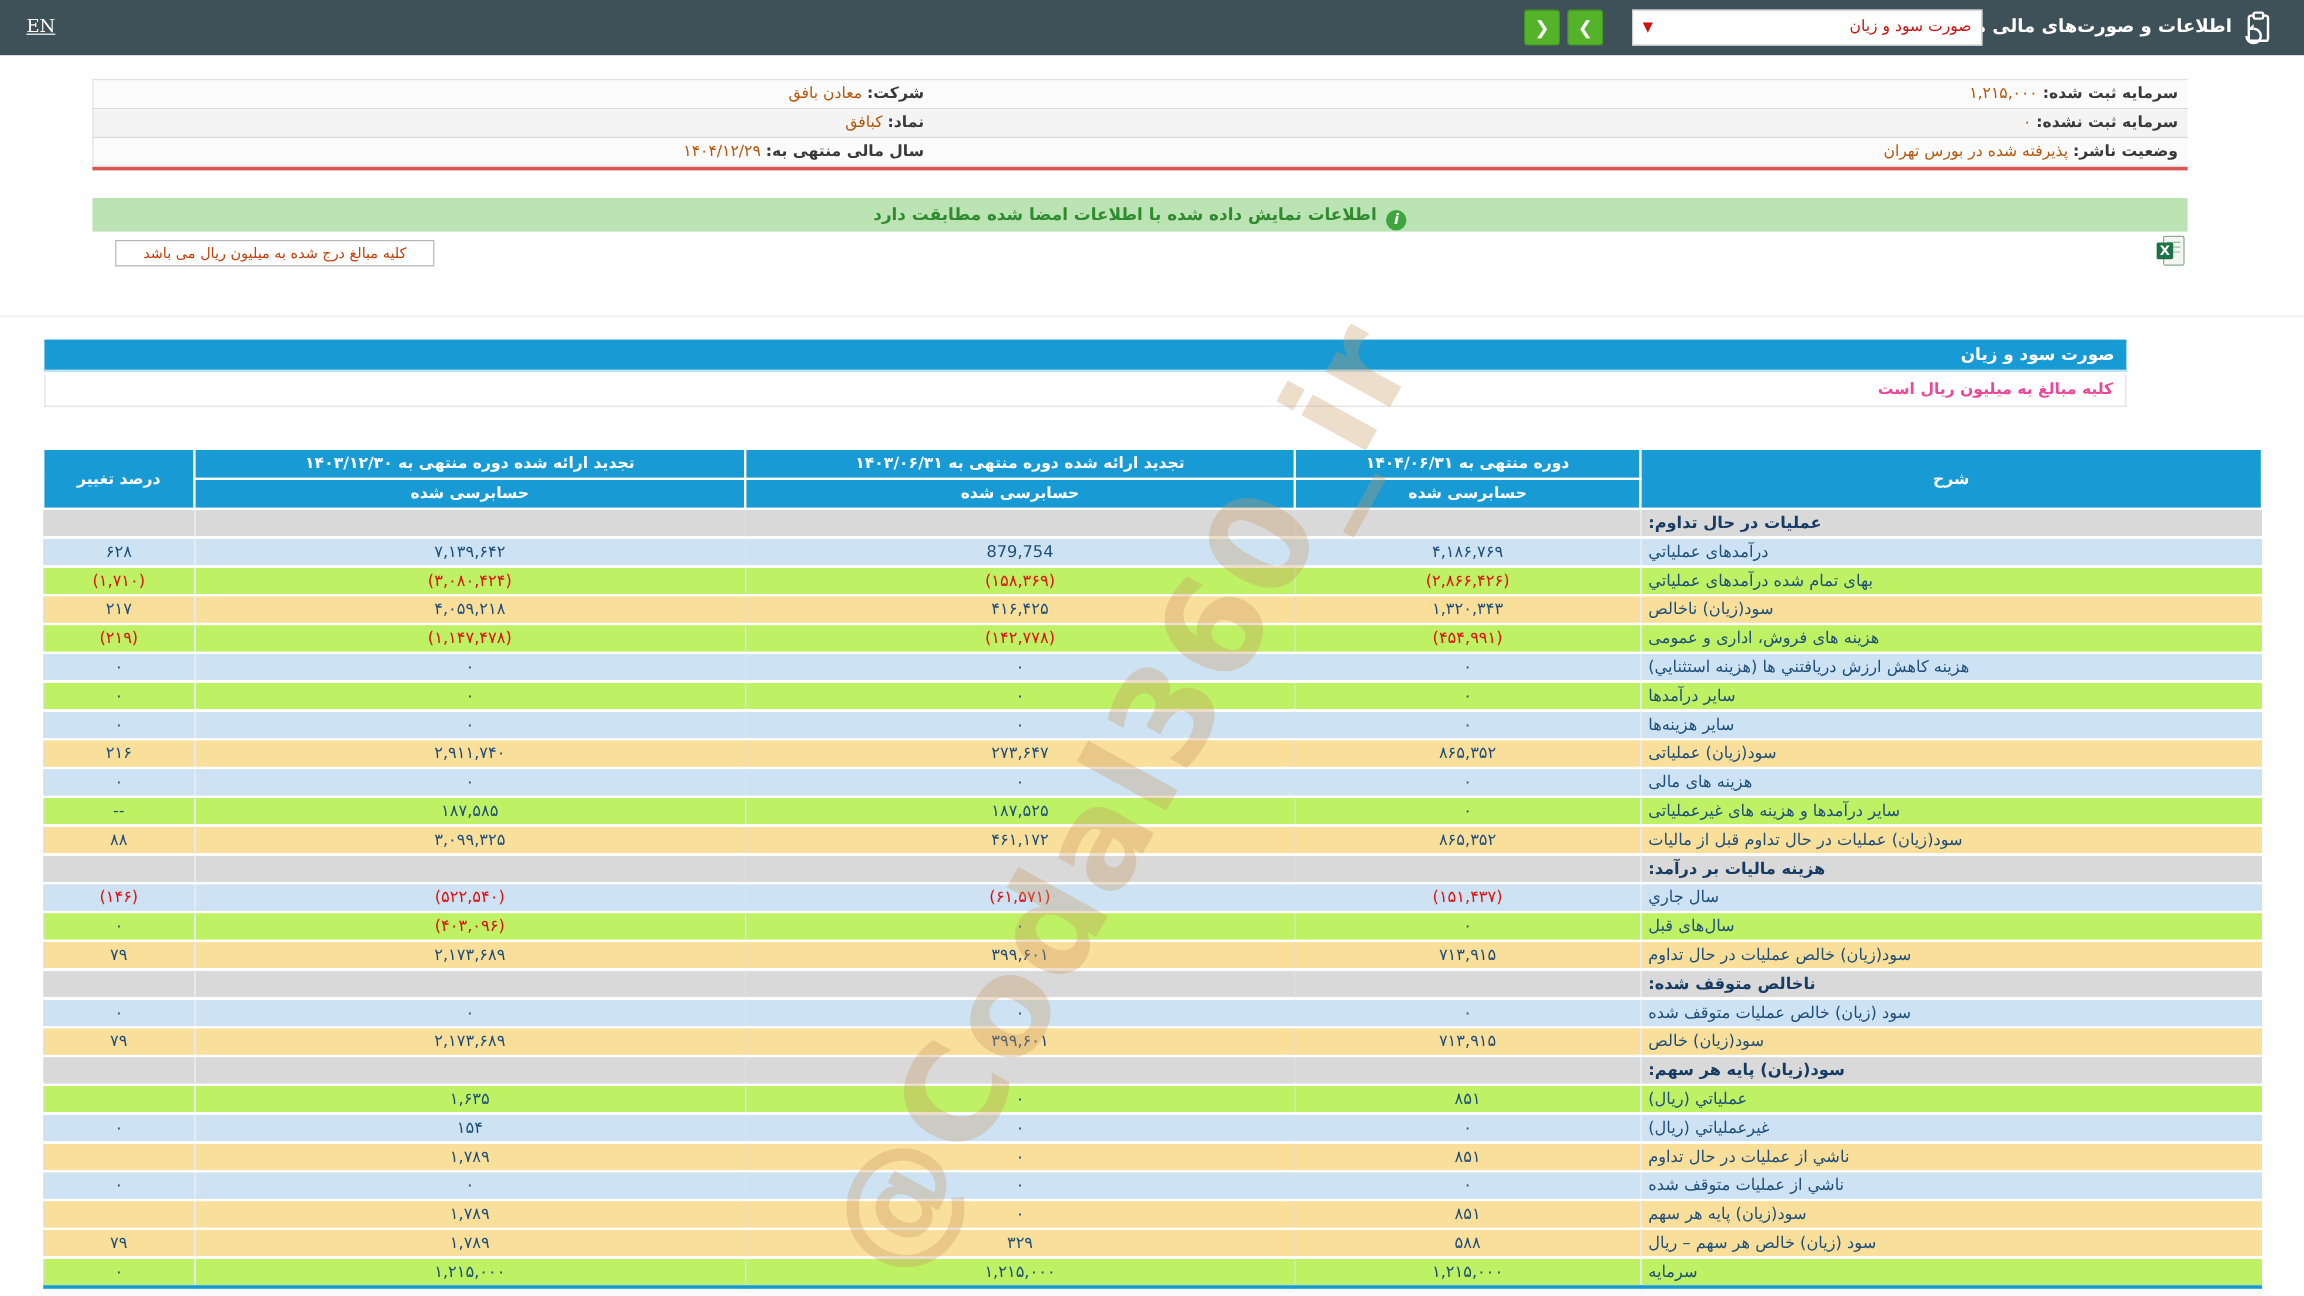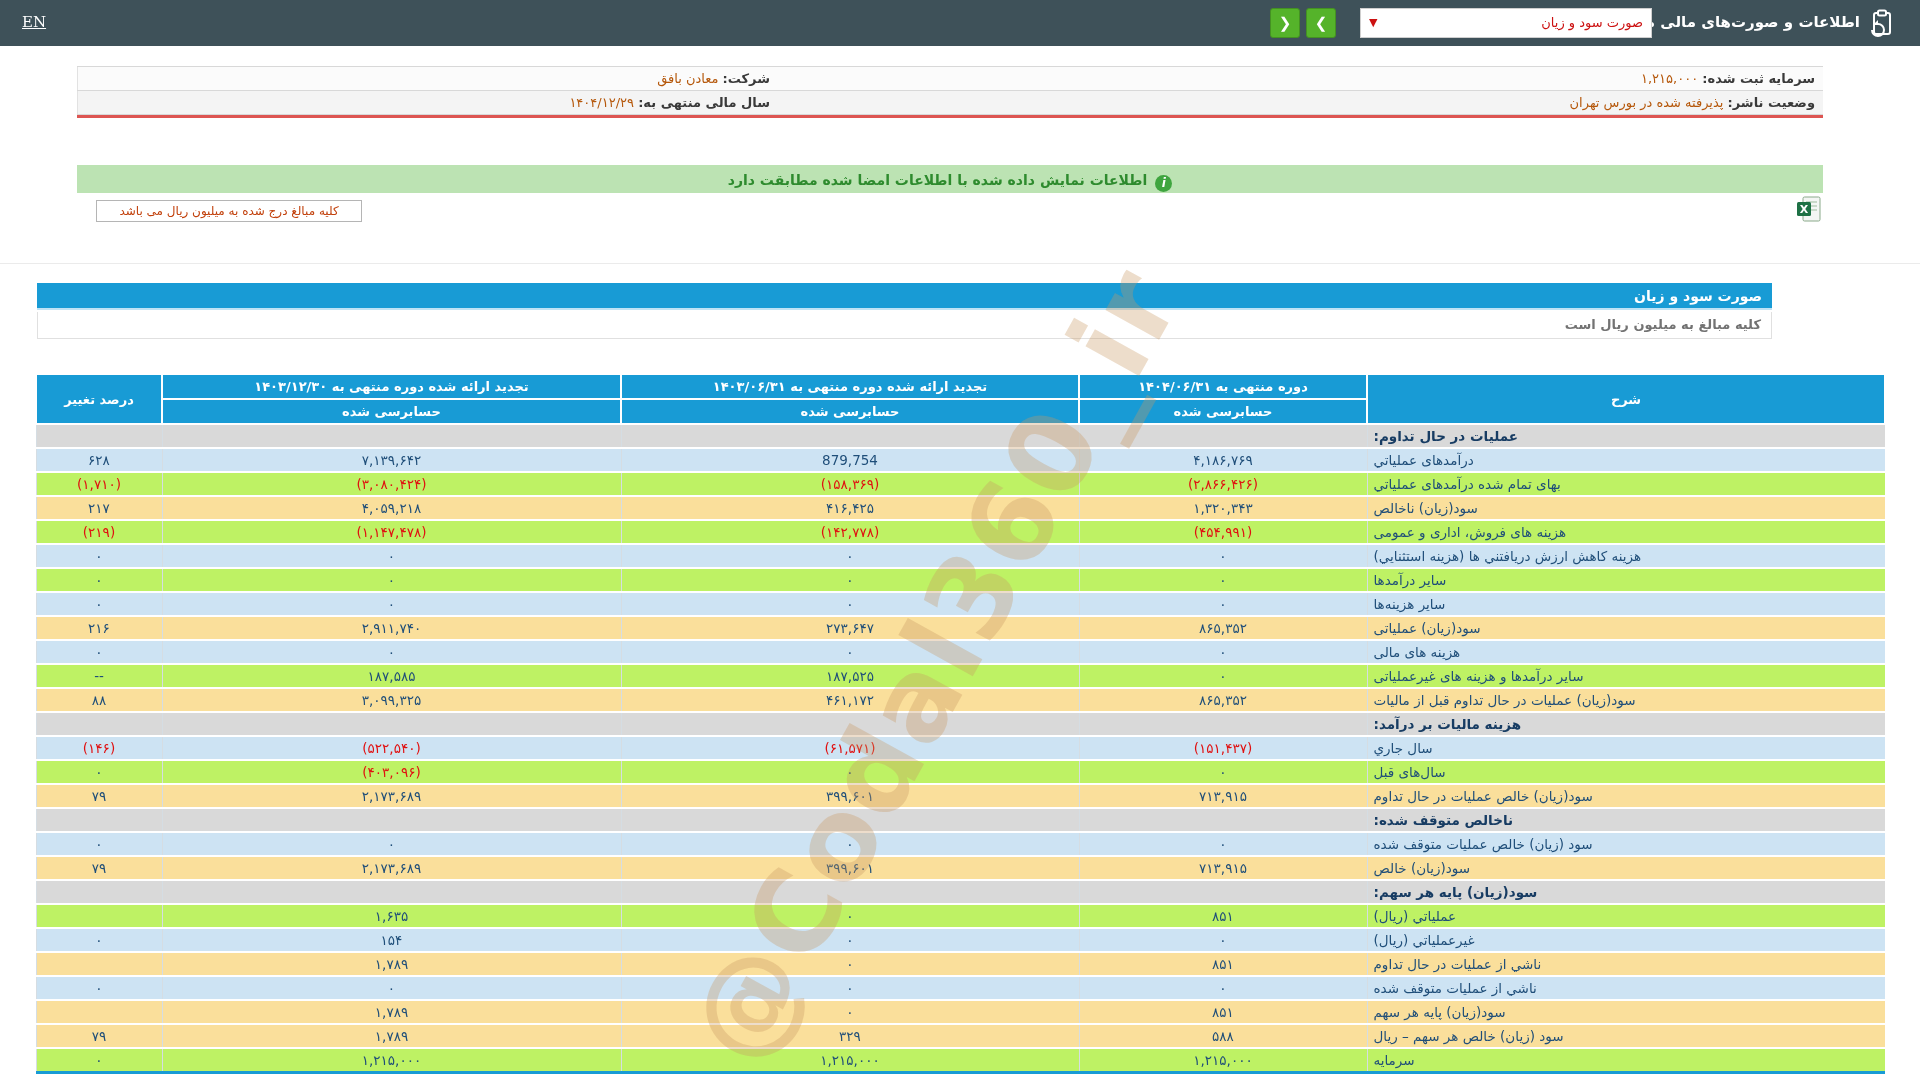--- a/index.html
+++ b/index.html
@@ -34,21 +34,21 @@
   .sig-bar .txt { color:#2e8b2e; font-size:14px; font-weight:bold; vertical-align:middle; }
   .info-badge { display:inline-block; width:17px; height:17px; margin-left:8px; background:#3fa53f; color:#fff; border-radius:50%; font-size:12px; font-weight:bold; line-height:17px; text-align:center; vertical-align:-3px; font-style:italic; }
 
   
   .note-box { position:absolute; left:96px; top:200px; width:266px; height:22px; border:1px solid #b5b5b5; background:#fff; text-align:center; line-height:20px; font-size:12px; color:#c2410c; }
   .excel-btn { position:absolute; left:1797px; top:196px; width:24px; height:26px; cursor:pointer; }
   .divider { position:absolute; left:0; top:263px; width:1920px; border-top:1px solid #ebebeb; }
 
   
   .stmt-title { position:absolute; left:37px; top:283px; width:1735px; height:27px; background:#189bd5; border-bottom:2px solid #bfe3f5; color:#fff; font-size:14px; font-weight:bold; line-height:26px; padding:0 10px; text-align:right; }
-  .stmt-units { position:absolute; left:37px; top:312px; width:1735px; height:27px; background:#fff; border:1px solid #e0e0e0; border-top:none; color:#737373; font-size:13px; font-weight:bold; line-height:25px; padding:0 10px; text-align:right; }
+  .stmt-units { position:absolute; left:37px; top:312px; width:1735px; height:27px; background:#fff; border:1px solid #e0e0e0; border-top:none; color:#ec4899; font-size:13px; font-weight:bold; line-height:25px; padding:0 10px; text-align:right; }
 
   
   .pl-wrap { position:absolute; left:37px; top:373px; width:1849px; }
   table.pl { width:1849px; border-collapse:collapse; table-layout:fixed; background:#fff; border-bottom:3px solid #189bd5; }
   table.pl col.c-desc { width:518px; } table.pl col.c-cur { width:288px; }
   table.pl col.c-p6 { width:458px; } table.pl col.c-p12 { width:459px; } table.pl col.c-pct { width:126px; }
   table.pl th { background:#189bd5; color:#fff; font-size:13px; font-weight:bold; height:25px; border:2px solid #fff; text-align:center; }
   table.pl td { height:24px; font-size:13.5px; border-bottom:2px solid #fff; border-left:1px solid #d5dde3; color:#1f4e79; overflow:hidden; white-space:nowrap; }
   table.pl td.lbl { text-align:left; padding:0 6px; }
   table.pl td.val { text-align:center; }
@@ -82,20 +82,24 @@
       <span class="caret">▼</span>
     </div>
     <div class="navbtn next">❯</div>
     <div class="navbtn prev">❮</div>
   </div>
 
   <div class="info-table">
     <div class="info-row">
       <div class="info-cell r"><span class="ilabel">شرکت:</span> <span class="ivalue">معادن بافق</span></div>
       <div class="info-cell l"><span class="ilabel">سرمایه ثبت شده:</span> <span class="ivalue">۱,۲۱۵,۰۰۰</span></div>
+    </div>
+    <div class="info-row">
+      <div class="info-cell r"><span class="ilabel">نماد:</span> <span class="ivalue">کبافق</span></div>
+      <div class="info-cell l"><span class="ilabel">سرمایه ثبت نشده:</span> <span class="ivalue">۰</span></div>
     </div>
     <div class="info-row">
       <div class="info-cell r"><span class="ilabel">سال مالی منتهی به:</span> <span class="ivalue">۱۴۰۴/۱۲/۲۹</span></div>
       <div class="info-cell l"><span class="ilabel">وضعیت ناشر:</span> <span class="ivalue">پذیرفته شده در بورس تهران</span></div>
     </div>
   </div>
 
   <div class="sig-bar">
     <span class="info-badge">i</span><span class="txt">اطلاعات نمایش داده شده با اطلاعات امضا شده مطابقت دارد</span>
   </div>

